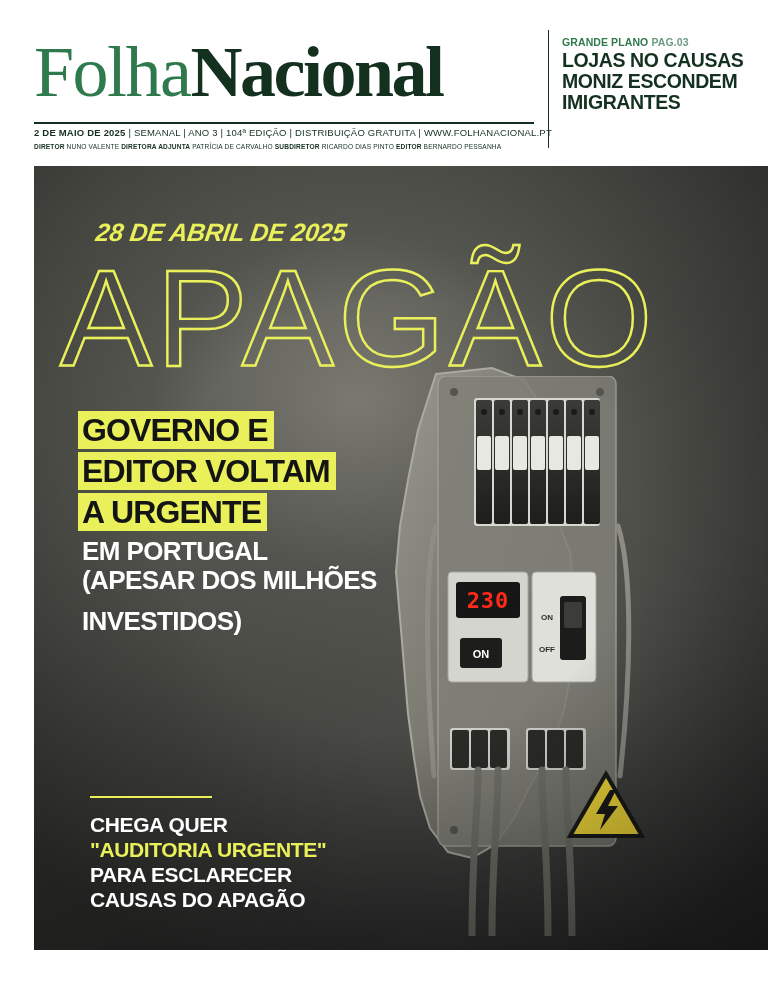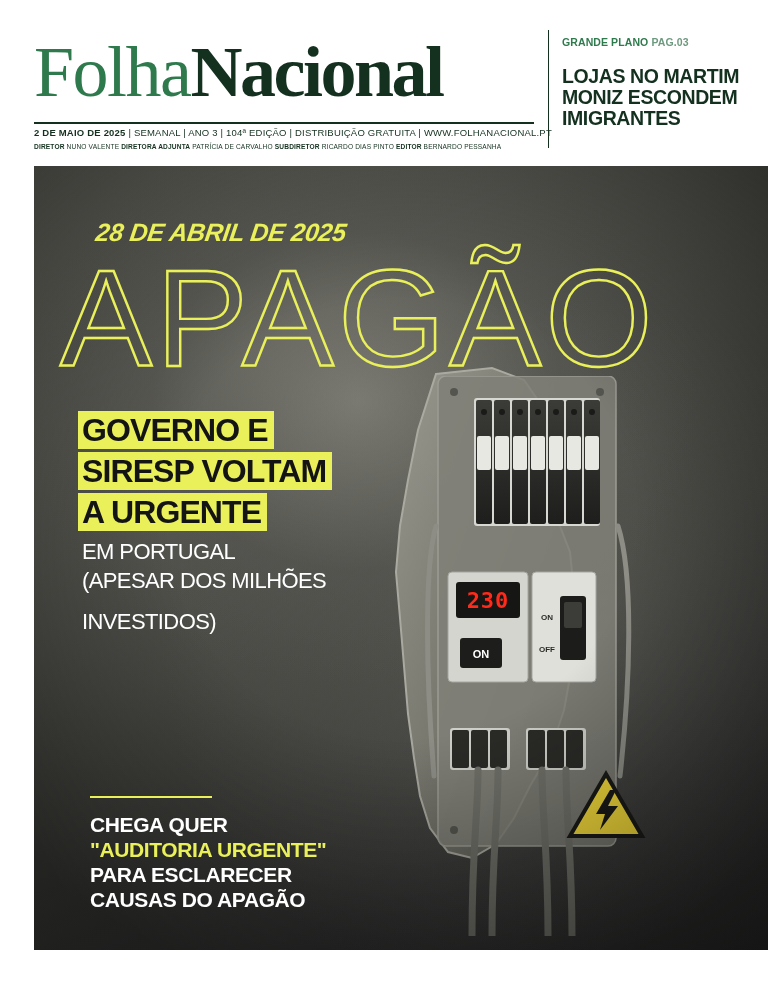--- a/index.html
+++ b/index.html
@@ -92,21 +92,21 @@
     position: absolute;
     left: 562px;
     top: 36px;
     width: 190px;
   }
   .teaser-kicker {
     font-size: 10.5px;
     font-weight: 700;
     color: #2f7a4d;
     letter-spacing: 0.1px;
-    margin-bottom: 18px;
+    margin-bottom: 2px;
   }
   .teaser-kicker .pag { color: #6d9a7f; font-weight: 700; }
   .teaser-head {
     font-size: 19.5px;
     line-height: 21px;
     font-weight: 700;
     color: #14301f;
     letter-spacing: -0.4px;
   }
 
@@ -198,23 +198,23 @@
     font-size: 32px;
     line-height: 38px;
     font-weight: 700;
     letter-spacing: -0.9px;
     box-shadow: 6px 0 0 #e9f05a, -4px 0 0 #e9f05a;
     padding: 1px 0;
   }
   .hl-hi-row { margin-bottom: 3px; }
   .hl-white {
     color: #ffffff;
-    font-size: 22px;
+    font-size: 26px;
     line-height: 29px;
-    font-weight: 400;
+    font-weight: 700;
     letter-spacing: -0.6px;
     margin-top: 6px;
   }
   .hl-kicker {
     margin-top: 20px;
     font-size: 10px;
     font-weight: 700;
     color: #e9f05a;
     letter-spacing: 0.2px;
   }
@@ -260,21 +260,21 @@
     <div class="meta-line"><b>2 DE MAIO DE 2025 </b><span class="light">| SEMANAL | ANO 3 | 104ª EDIÇÃO | DISTRIBUIÇÃO GRATUITA | WWW.FOLHANACIONAL.PT</span></div>
     <div class="staff-line"><b>DIRETOR</b> NUNO VALENTE <b>DIRETORA ADJUNTA</b> PATRÍCIA DE CARVALHO <b>SUBDIRETOR</b> RICARDO DIAS PINTO <b>EDITOR</b> BERNARDO PESSANHA</div>
 
     <div class="vdivider"></div>
 
     <div class="teaser">
       <div class="teaser-kicker">
         <span>GRANDE PLANO</span>
         <span class="pag">PAG.03</span>
       </div>
-      <div class="teaser-head">LOJAS NO MARTIM MONIZ ESCONDEM IMIGRANTES</div>
+      <div class="teaser-head">LOJAS NO CAUSAS MONIZ ESCONDEM IMIGRANTES</div>
     </div>
   </div>
 
   <div class="cover">
     <div class="cover-bg"></div>
 
     <svg class="map-shape" viewBox="0 0 230 500">
       <defs>
         <linearGradient id="mapg" x1="0" y1="0" x2="1" y2="1">
           <stop offset="0%" stop-color="#9a9a90"></stop>
@@ -386,21 +386,21 @@
     <div class="neon-wrap">
       <svg viewBox="0 0 660 160" width="660" height="160">
         <text class="neon-text" x="4" y="128">APAGÃO</text>
       </svg>
     </div>
 
     <div class="date-line">28 DE ABRIL DE 2025</div>
 
     <div class="headline">
       <div class="hl-hi-row"><span class="hl-hi">GOVERNO E</span></div>
-      <div class="hl-hi-row"><span class="hl-hi">SIRESP VOLTAM</span></div>
+      <div class="hl-hi-row"><span class="hl-hi">EDITOR VOLTAM</span></div>
       <div class="hl-hi-row"><span class="hl-hi">A URGENTE</span></div>
       <div class="hl-white">EM PORTUGAL</div>
       <div class="hl-white" style="margin-top:0">(APESAR DOS MILHÕES</div>
       <div class="hl-white" style="margin-top:12px">INVESTIDOS)</div>
     </div>
 
     <div class="bottom-block">
       <div class="bb-rule"></div>
       <div class="bb-line">CHEGA QUER</div>
       <div class="bb-line yellow">"AUDITORIA URGENTE"</div>

